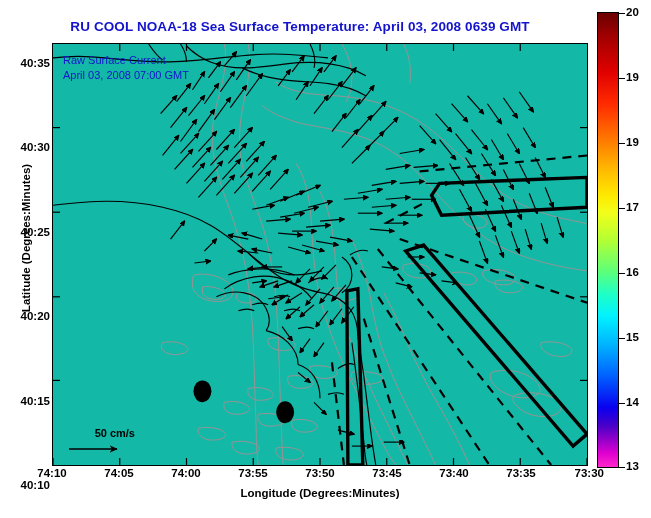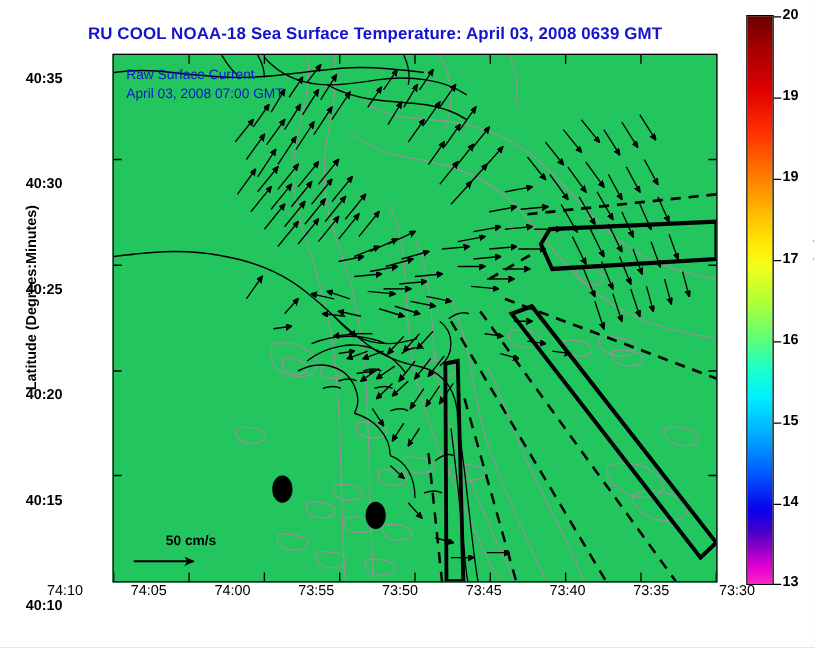--- a/index.html
+++ b/index.html
@@ -7,30 +7,30 @@
        font-family:"Liberation Sans", sans-serif;}
 
   #stage{position:absolute;left:0;top:0;width:651px;height:518px;background:#ffffff;}
 
   
   #title{position:absolute;left:0;top:19px;width:600px;text-align:center;
          color:#1414cc;font-size:13.5px;font-weight:bold;letter-spacing:.1px;
          white-space:nowrap;}
 
   
-  #plot{position:absolute;left:52px;top:43px;width:484px;height:423px;
-        background:#22c55e;border:1.3px solid #000;box-sizing:border-box;overflow:hidden;margin-left:38px;}
+  #plot{position:absolute;left:52px;top:43px;width:536px;height:423px;
+        background:#14b8a6;border:1.3px solid #000;box-sizing:border-box;overflow:hidden;}
   #plotsvg{position:absolute;left:0;top:0;width:100%;height:100%;display:block;}
 
   
   .ylab{position:absolute;right:0;width:46px;text-align:right;
         font-size:11.5px;color:#000;font-weight:bold;}
   #ylabels{position:absolute;left:0;top:0;width:50px;height:518px;margin-top:20px;}
   .xlab{position:absolute;top:467px;width:60px;text-align:center;
-        font-size:11.5px;color:#000;font-weight:normal;}
+        font-size:11.5px;color:#000;font-weight:bold;}
 
   #ytitle{position:absolute;left:-94px;top:232px;width:240px;text-align:center;
           font-size:11.5px;font-weight:bold;color:#000;
           transform:rotate(-90deg);transform-origin:center center;}
   #xtitle{position:absolute;left:52px;top:487px;width:536px;text-align:center;
           font-size:11.5px;font-weight:bold;color:#000;}
 
   
   #annot{position:absolute;left:10px;top:9px;color:#1414cc;font-size:11px;
          line-height:15px;white-space:nowrap;}
@@ -90,20 +90,21 @@
   <div class="xlab" style="left:22px">74:10</div>
   <div class="xlab" style="left:89px">74:05</div>
   <div class="xlab" style="left:156px">74:00</div>
   <div class="xlab" style="left:223px">73:55</div>
   <div class="xlab" style="left:290px">73:50</div>
   <div class="xlab" style="left:357px">73:45</div>
   <div class="xlab" style="left:424px">73:40</div>
   <div class="xlab" style="left:491px">73:35</div>
   <div class="xlab" style="left:558px;width:46px;text-align:right">73:30</div>
 
+  <div id="xtitle">Longitude (Degrees:Minutes)</div>
 
   <div id="plot">
 
     <svg id="plotsvg" viewBox="0 0 536 423" preserveAspectRatio="none">
 
       <g stroke="#000" stroke-width="1.2">
 
         <line x1="0" y1="423" x2="0" y2="416"></line>
         <line x1="67" y1="423" x2="67" y2="416"></line>
         <line x1="134" y1="423" x2="134" y2="416"></line>

